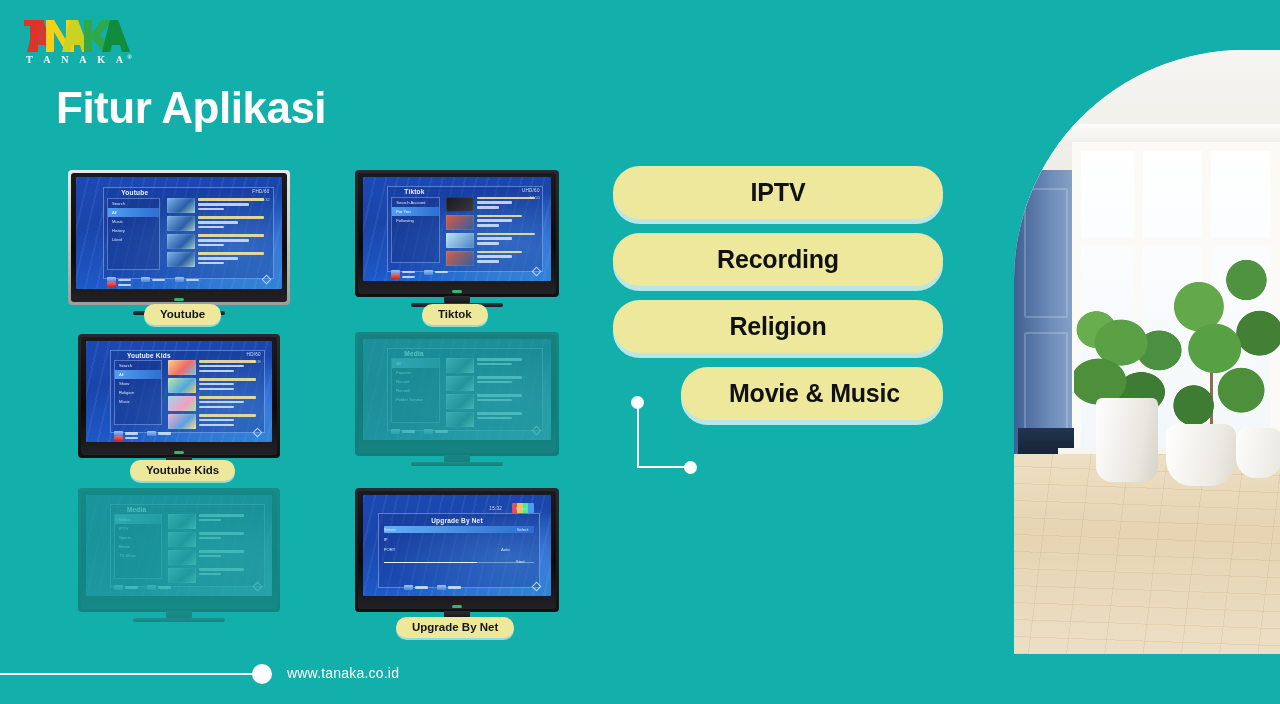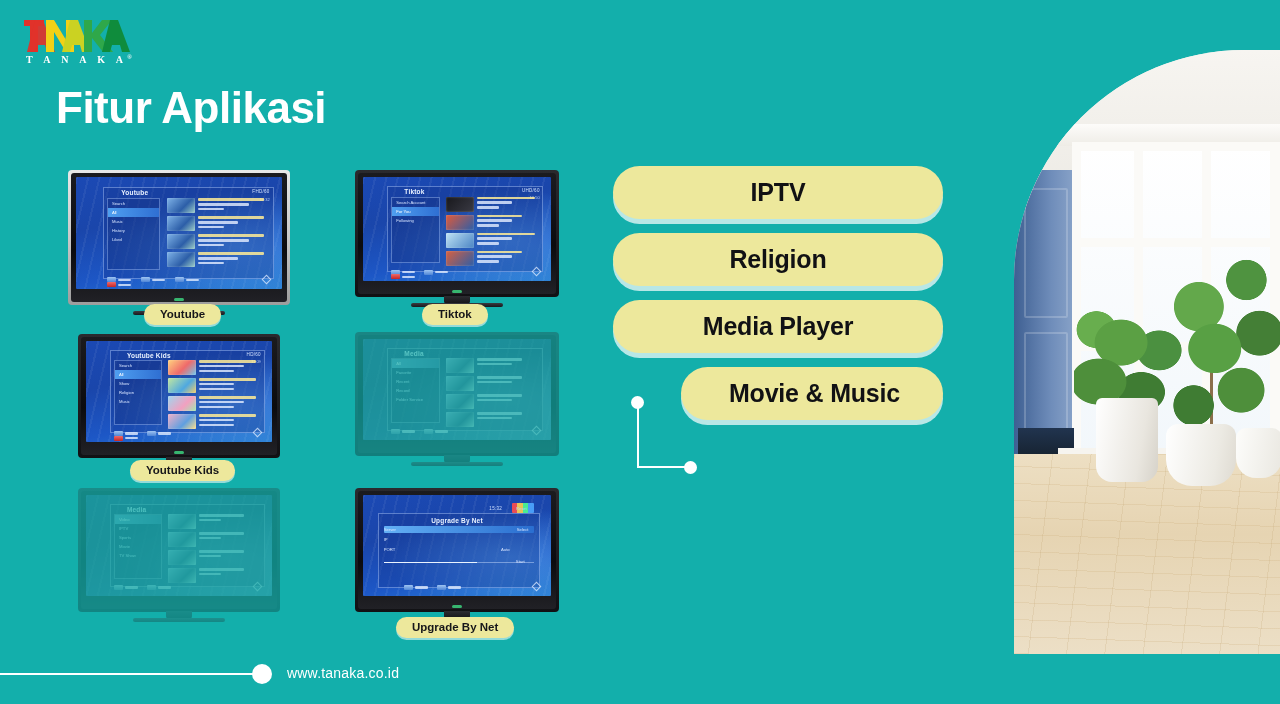--- a/index.html
+++ b/index.html
@@ -757,24 +757,24 @@
       <div class="stand-base"></div>
     </div>
   </div>
   <div class="tv-label" style="left:396px; top:617px;">Upgrade By Net</div>
 
   <div id="features">
     <div class="feature">
       <span class="flabel">IPTV</span>
     </div>
     <div class="feature">
+      <span class="flabel">Recording</span>
+    </div>
+    <div class="feature">
       <span class="flabel">Religion</span>
-    </div>
-    <div class="feature">
-      <span class="flabel">Media Player</span>
     </div>
     <div class="feature indent">
       <span class="flabel">Movie &amp; Music</span>
     </div>
   </div>
   <div id="conn-v"></div>
   <div id="conn-h"></div>
   <div class="dot" id="dot-media"></div>
   <div class="dot" id="dot-movie"></div>
 

